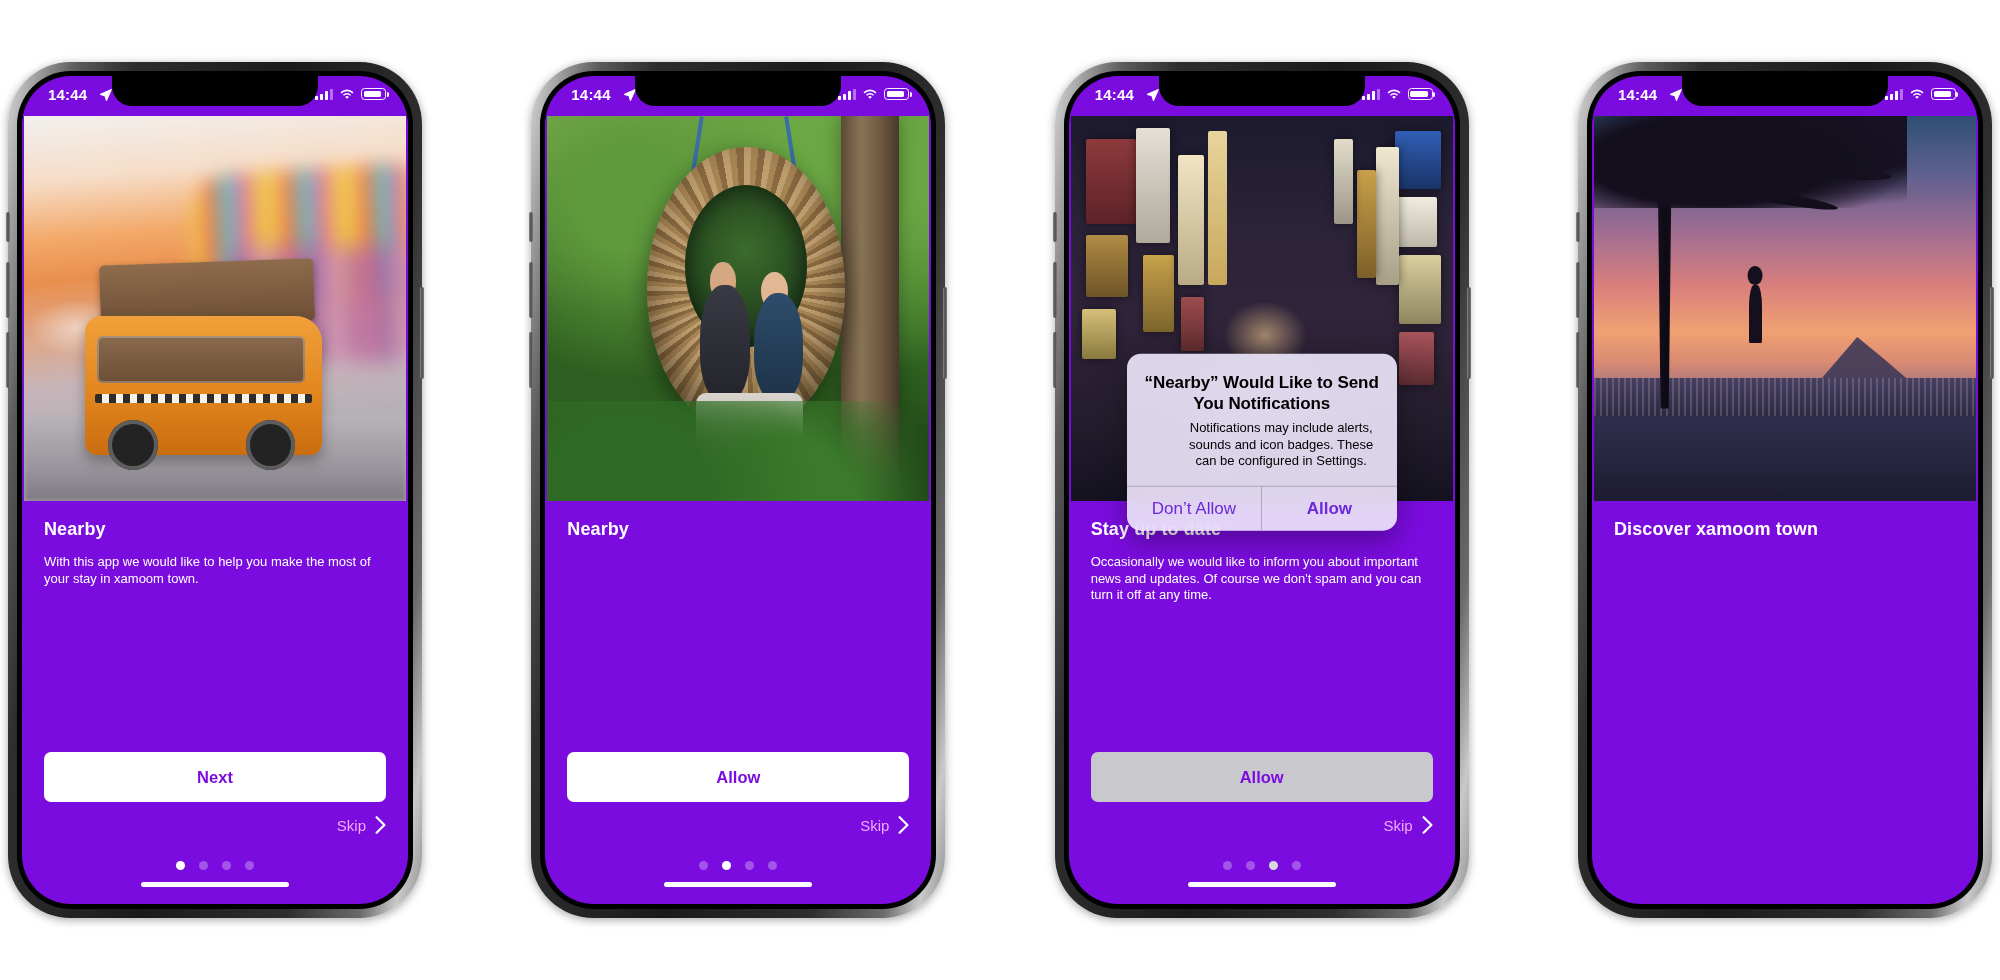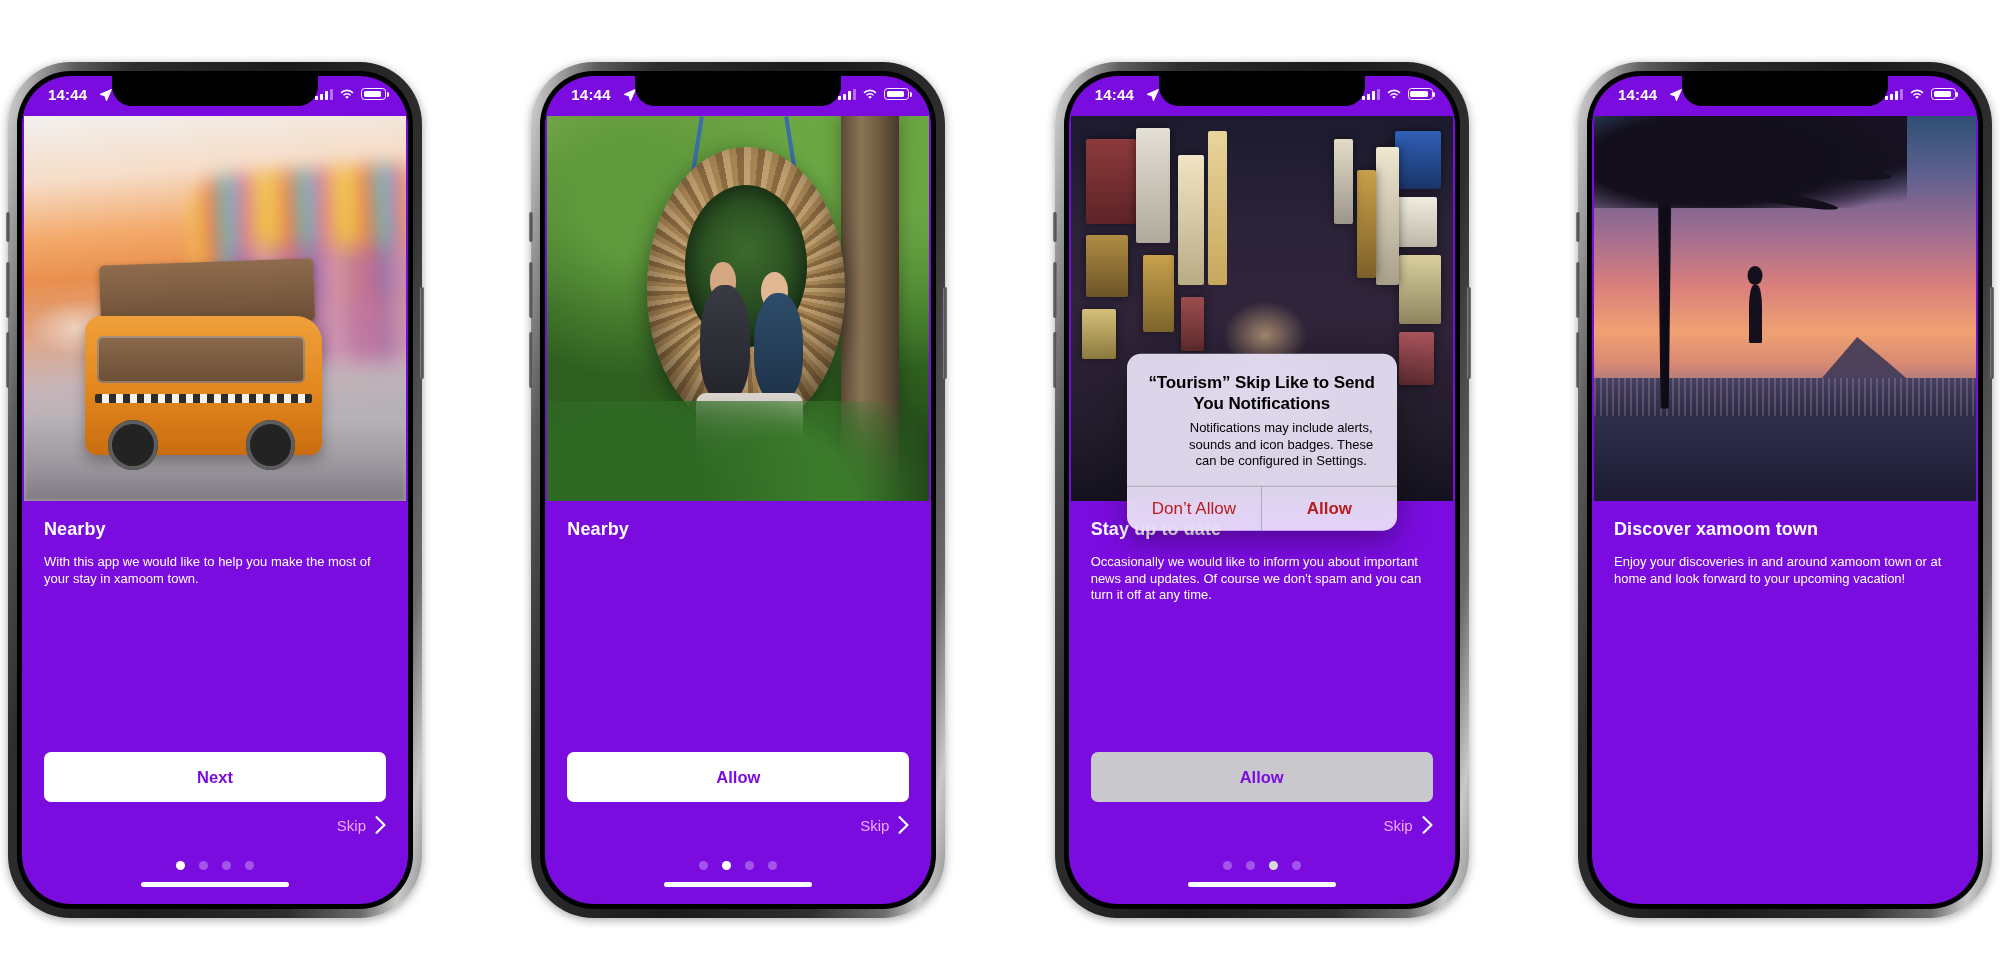--- a/index.html
+++ b/index.html
@@ -315,21 +315,21 @@
     font-family: "Liberation Sans", sans-serif;
   }
   .alert-body { padding: 19px 16px 16px; text-align:center; color:#000; }
   .alert-title { font-size: 17px; font-weight: 700; line-height:1.22; letter-spacing:-.1px; }
   .alert-msg { font-size: 13px; line-height:1.26; margin-top: 6px; margin-left: 39px; }
   .alert-actions { display:flex; border-top: 1px solid rgba(60,60,67,.29); }
   .alert-btn {
     flex:1 1 50%;
     height: 44px;
     border:0; background: transparent;
-    color: #b91c1c;
+    color: #6d28d9;
     font-size: 17px;
     font-family: "Liberation Sans", sans-serif;
     cursor:pointer;
   }
   .alert-btn.primary { font-weight: 700; }
   .alert-sep { width:1px; background: rgba(60,60,67,.29); }
 </style>
 </head>
 <body>
 
@@ -580,21 +580,21 @@
           <span class="dot"></span>
         </div>
         <div class="homebar">
             <i></i>
           </div>
       </div>
 
       <div class="alert-scrim"></div>
       <div class="alert">
         <div class="alert-body">
-          <div class="alert-title">“Tourism” Skip Like to Send You Notifications</div>
+          <div class="alert-title">“Nearby” Would Like to Send You Notifications</div>
           <div class="alert-msg">Notifications may include alerts, sounds and icon badges. These can be configured in Settings.</div>
         </div>
         <div class="alert-actions">
           <button class="alert-btn">Don’t Allow</button>
           <div class="alert-sep"></div>
           <button class="alert-btn primary">Allow</button>
         </div>
       </div>
 
     </div>
@@ -647,20 +647,19 @@
           <div class="sun-trunk"></div>
           <div class="sun-branch b1"></div>
           <div class="sun-branch b2"></div>
           <div class="sun-branch b3"></div>
           <div class="sun-canopy"></div>
         </div>
       </div>
 
       <div class="content">
         <div class="slide-title">Discover xamoom town</div>
-        <div class="slide-body">Enjoy your discoveries in and around xamoom town or at home and look forward to your upcoming vacation!</div>
       </div>
 
 
     </div>
   </div>
 
 </div>
 
 </body></html>

